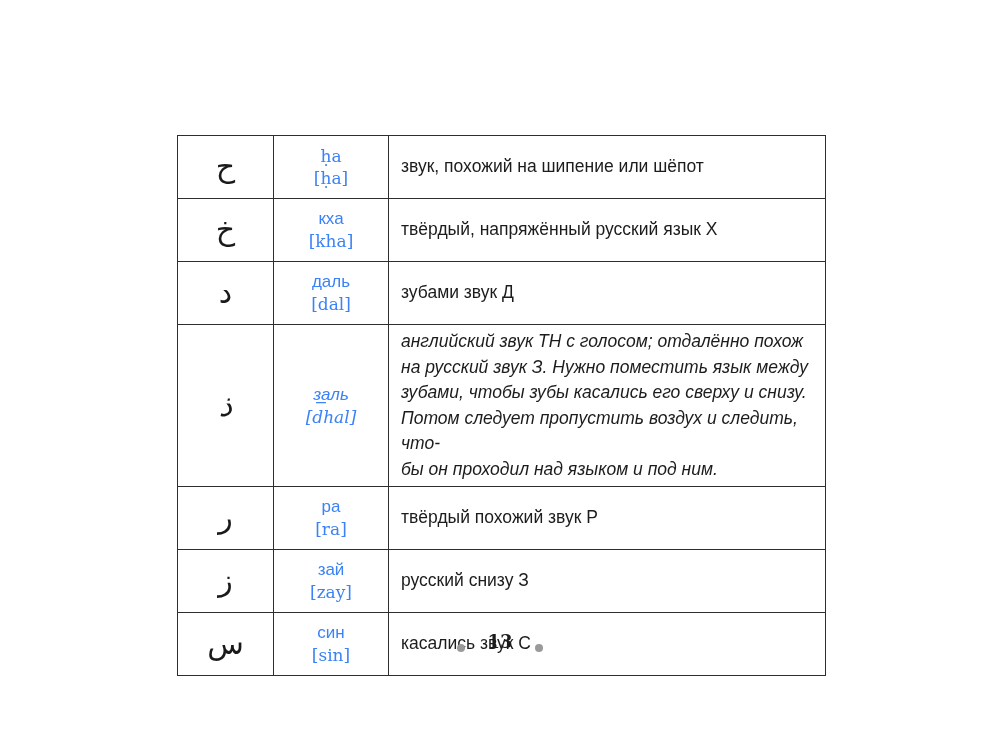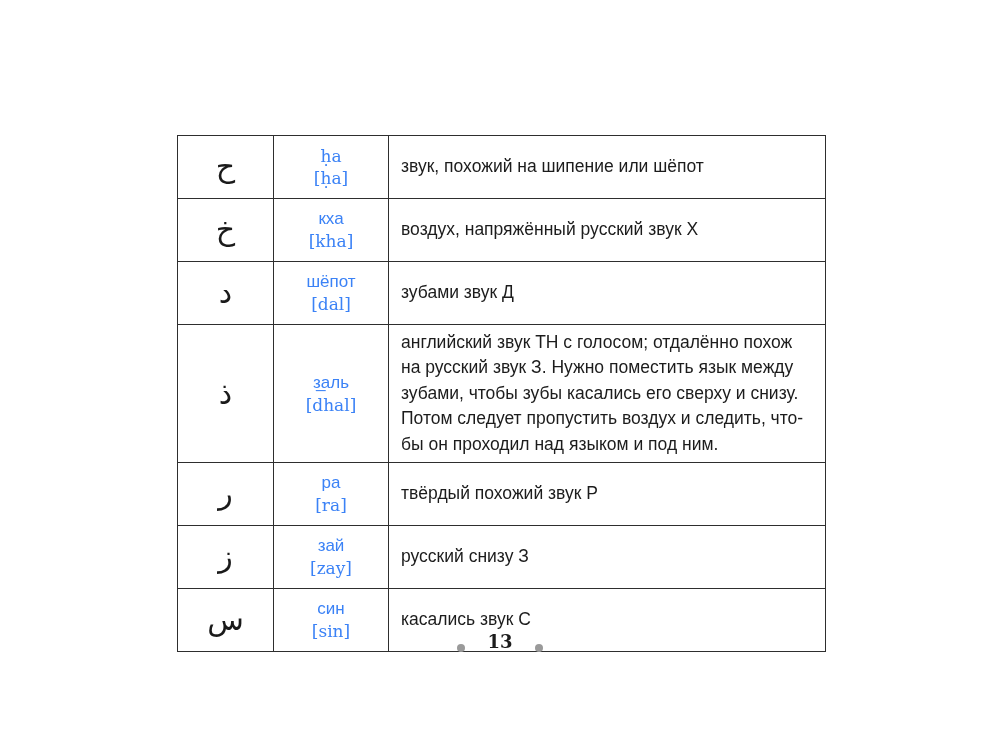--- a/index.html
+++ b/index.html
@@ -26,21 +26,21 @@
   .alphabet-table td {
     border: 1.5px solid #2e2e2e;
     padding: 0;
     vertical-align: middle;
   }
   .col-letter { width: 96px; }
   .col-name   { width: 115px; }
   .col-desc   { width: 437px; }
 
   tr.r-short td { height: 54px; }
-  tr.r-tall  td { height: 129px; }
+  tr.r-tall  td { height: 129px; font-style: italic; }
 
   td.c-letter {
     text-align: center;
     font-family: "DejaVu Sans", sans-serif;
     font-size: 30px;
     line-height: 1;
     color: #1a1a1a;
   }
   td.c-name {
     text-align: center;
@@ -107,26 +107,26 @@
         <div class="trans">[ḥa]</div>
       </td>
       <td class="c-desc">звук, похожий на шипение или шёпот</td>
     </tr>
     <tr class="r-short">
       <td class="c-letter">خ</td>
       <td class="c-name">
         <div class="name">кха</div>
         <div class="trans">[kha]</div>
       </td>
-      <td class="c-desc">воздух, напряжённый русский звук Х</td>
+      <td class="c-desc">твёрдый, напряжённый русский язык Х</td>
     </tr>
     <tr class="r-short">
       <td class="c-letter">د</td>
       <td class="c-name">
-        <div class="name">шёпот</div>
+        <div class="name">даль</div>
         <div class="trans">[dal]</div>
       </td>
       <td class="c-desc">зубами звук Д</td>
     </tr>
     <tr class="r-tall">
       <td class="c-letter">ذ</td>
       <td class="c-name">
         <div class="name">з̲аль</div>
         <div class="trans">[dhal]</div>
       </td>

